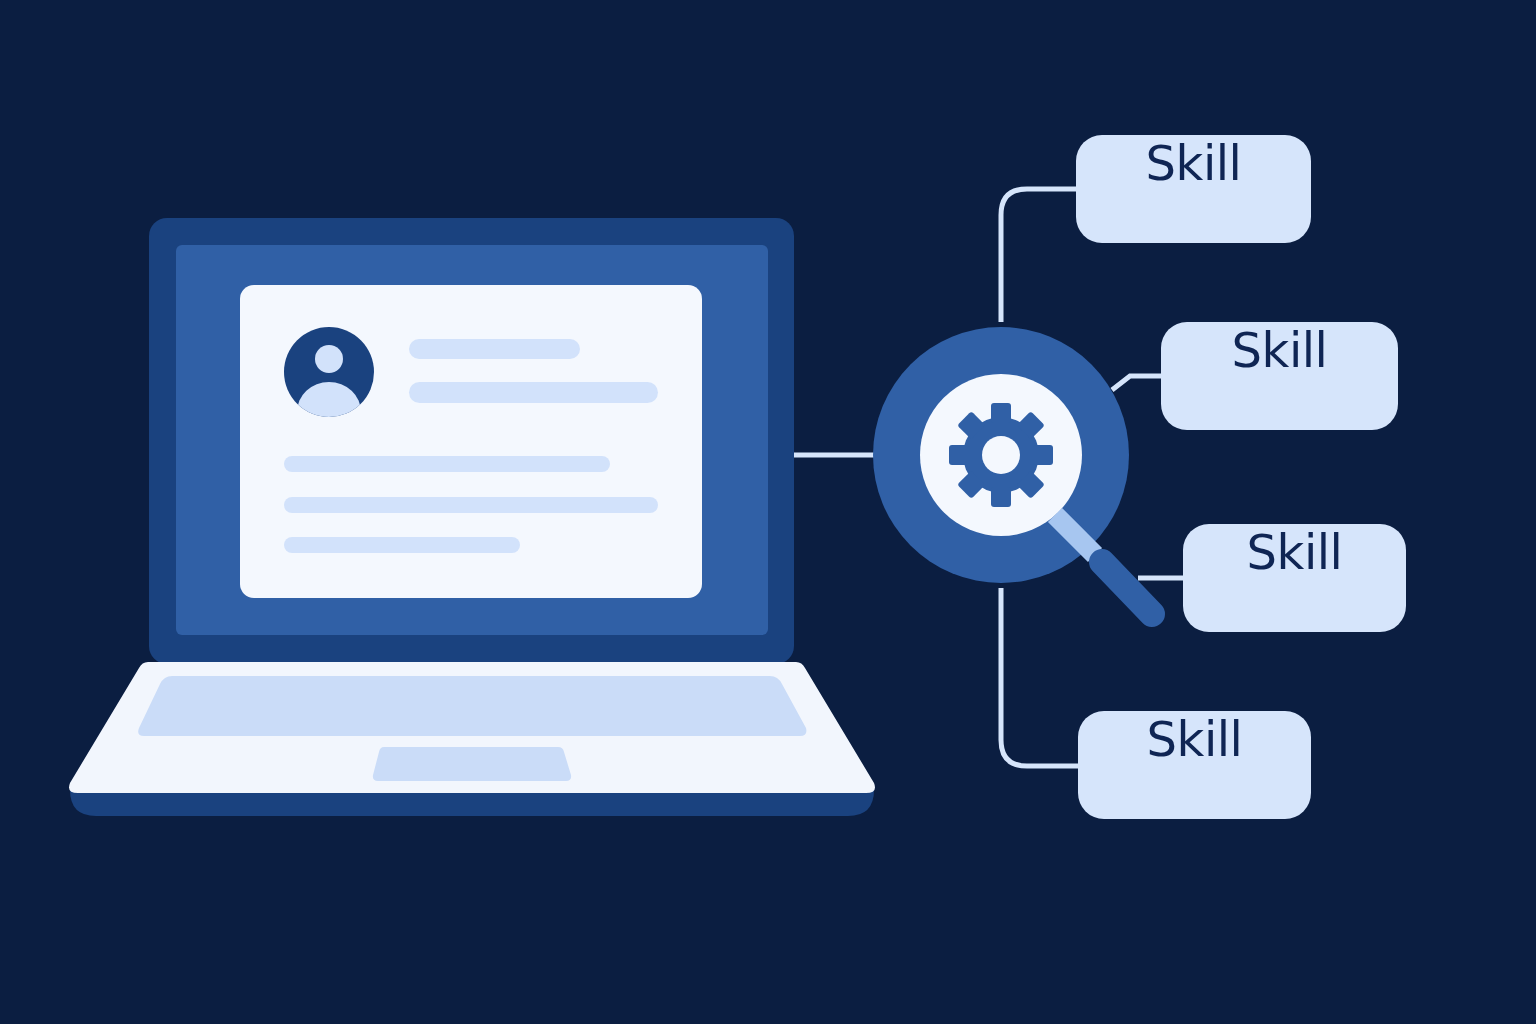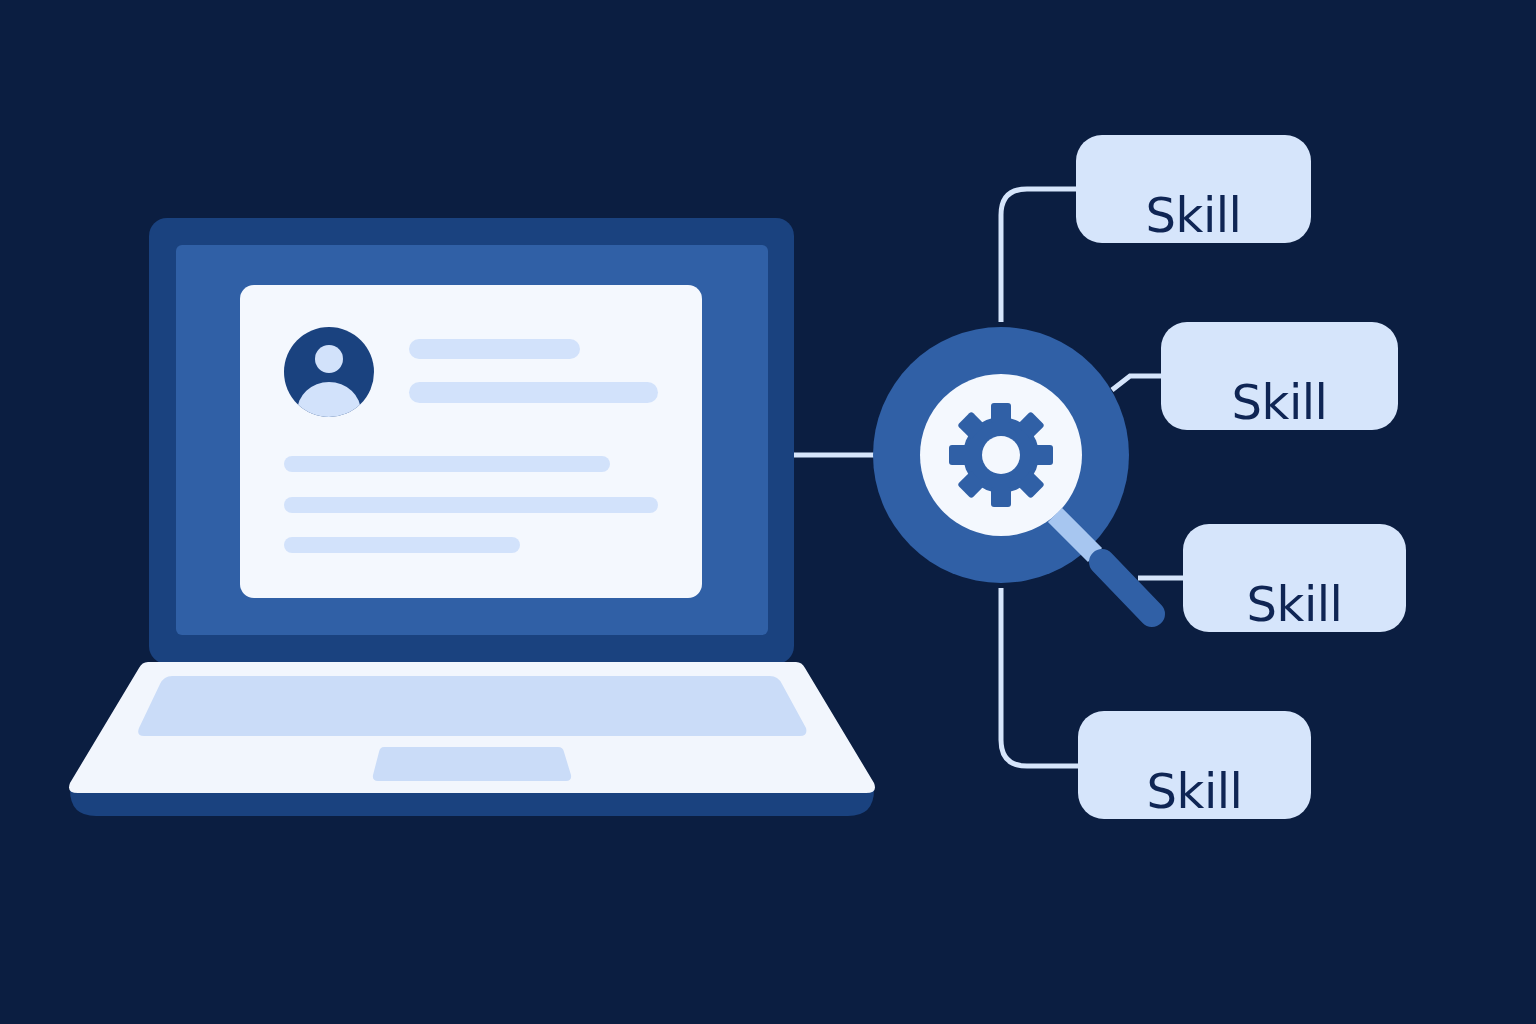--- a/index.html
+++ b/index.html
@@ -1,20 +1,20 @@
 <!DOCTYPE html>
 <html><head>
 <meta charset="utf-8">
 <style>
   html, body { margin:0; padding:0; }
   body { width:1536px; height:1024px; background:#0b1e41; position:relative; overflow:hidden; font-family:"Liberation Sans", sans-serif; }
   svg.scene { position:absolute; left:0; top:0; }
   .skill {
     position:absolute; background:#d6e5fb; border-radius:26px;
-    display:flex; align-items:flex-end; justify-content:center;
+    display:flex; align-items:flex-start; justify-content:center;
     color:#0f2554; font-family:"DejaVu Sans", sans-serif; font-size:48px; font-weight:500; letter-spacing:-0.5px;
     box-sizing:border-box;
   }
 </style>
 </head>
 <body>
 
 <svg class="scene" width="1536" height="1024" viewBox="0 0 1536 1024">
 
   <g fill="none" stroke="#d6e5fb" stroke-width="5">

